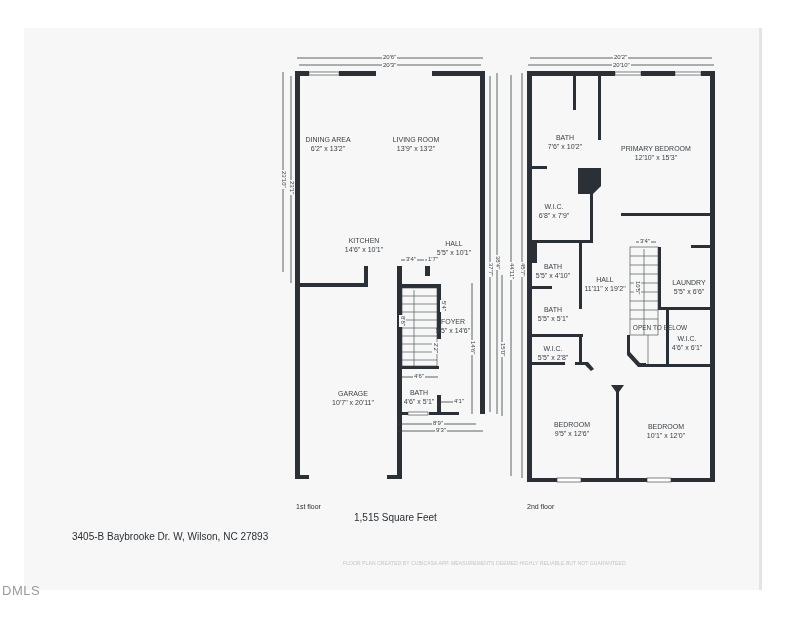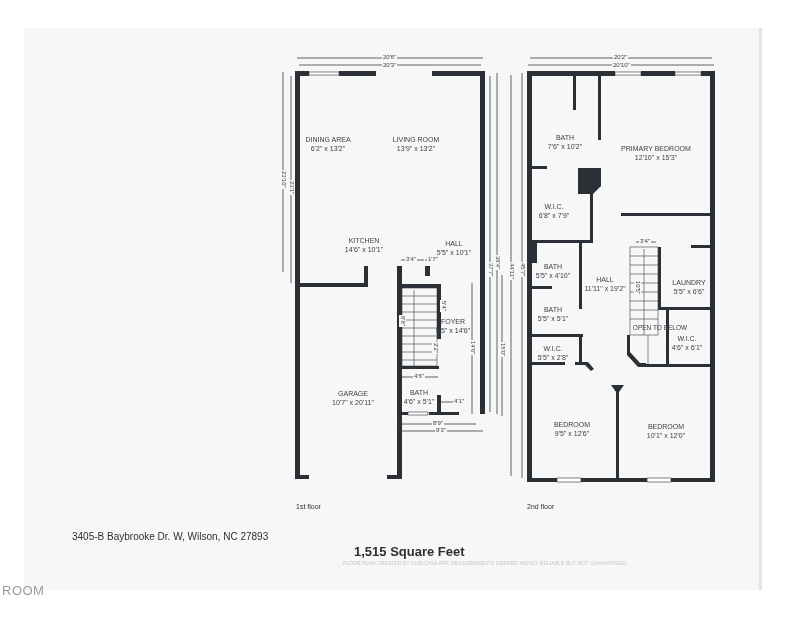--- a/index.html
+++ b/index.html
@@ -20,21 +20,21 @@
     position: absolute; font-size: 7px; color: #3a3f44; text-align: center;
     line-height: 9px; white-space: nowrap; transform: translateX(-50%);
   }
   .dimtxt {
     position: absolute; font-size: 6px; color: #3a3f44; white-space: nowrap;
     background: #f6f7f6; padding: 0 1px; line-height: 7px;
   }
   .dimtxt.v { transform: rotate(90deg); transform-origin: left top; }
   .address { position: absolute; left: 72px; top: 496px; font-size: 10px; color: #2b3036; margin-top: 35px; }
   .floor-cap { position: absolute; font-size: 7px; color: #2b3036; }
-  .sqft { position: absolute; left: 354px; top: 544px; font-size: 13px; font-weight: bold; color: #2b3036; }
+  .sqft { position: absolute; left: 354px; top: 512px; font-size: 10px; font-weight: normal; color: #2b3036; }
   .disclaimer { position: absolute; left: 343px; top: 560px; font-size: 5px; color: #c3c6c8; letter-spacing: 0.1px; }
   .dmls { position: absolute; left: 2px; top: 583px; font-size: 13px; color: #9a9a9a; letter-spacing: 0.5px; font-weight: 300; }
 </style>
 </head>
 <body>
 
 <div class="paper"></div>
 
 <svg class="plan" width="800" height="618">
 
@@ -271,13 +271,13 @@
     <div>BEDROOM</div>
     <div>10'1" x 12'0"</div>
   </div>
 <div class="lbl" style="left:660px;top:323px;font-size:6.5px;">OPEN TO BELOW</div>
 
 <div class="address">3405-B Baybrooke Dr. W, Wilson, NC 27893</div>
 <div class="floor-cap" style="left:296px;top:503px;">1st floor</div>
 <div class="floor-cap" style="left:527px;top:503px;">2nd floor</div>
 <div class="sqft">1,515 Square Feet</div>
 <div class="disclaimer">FLOOR PLAN CREATED BY CUBICASA APP. MEASUREMENTS DEEMED HIGHLY RELIABLE BUT NOT GUARANTEED.</div>
-<div class="dmls">ROOM</div>
+<div class="dmls">DMLS</div>
 
 </body></html>

